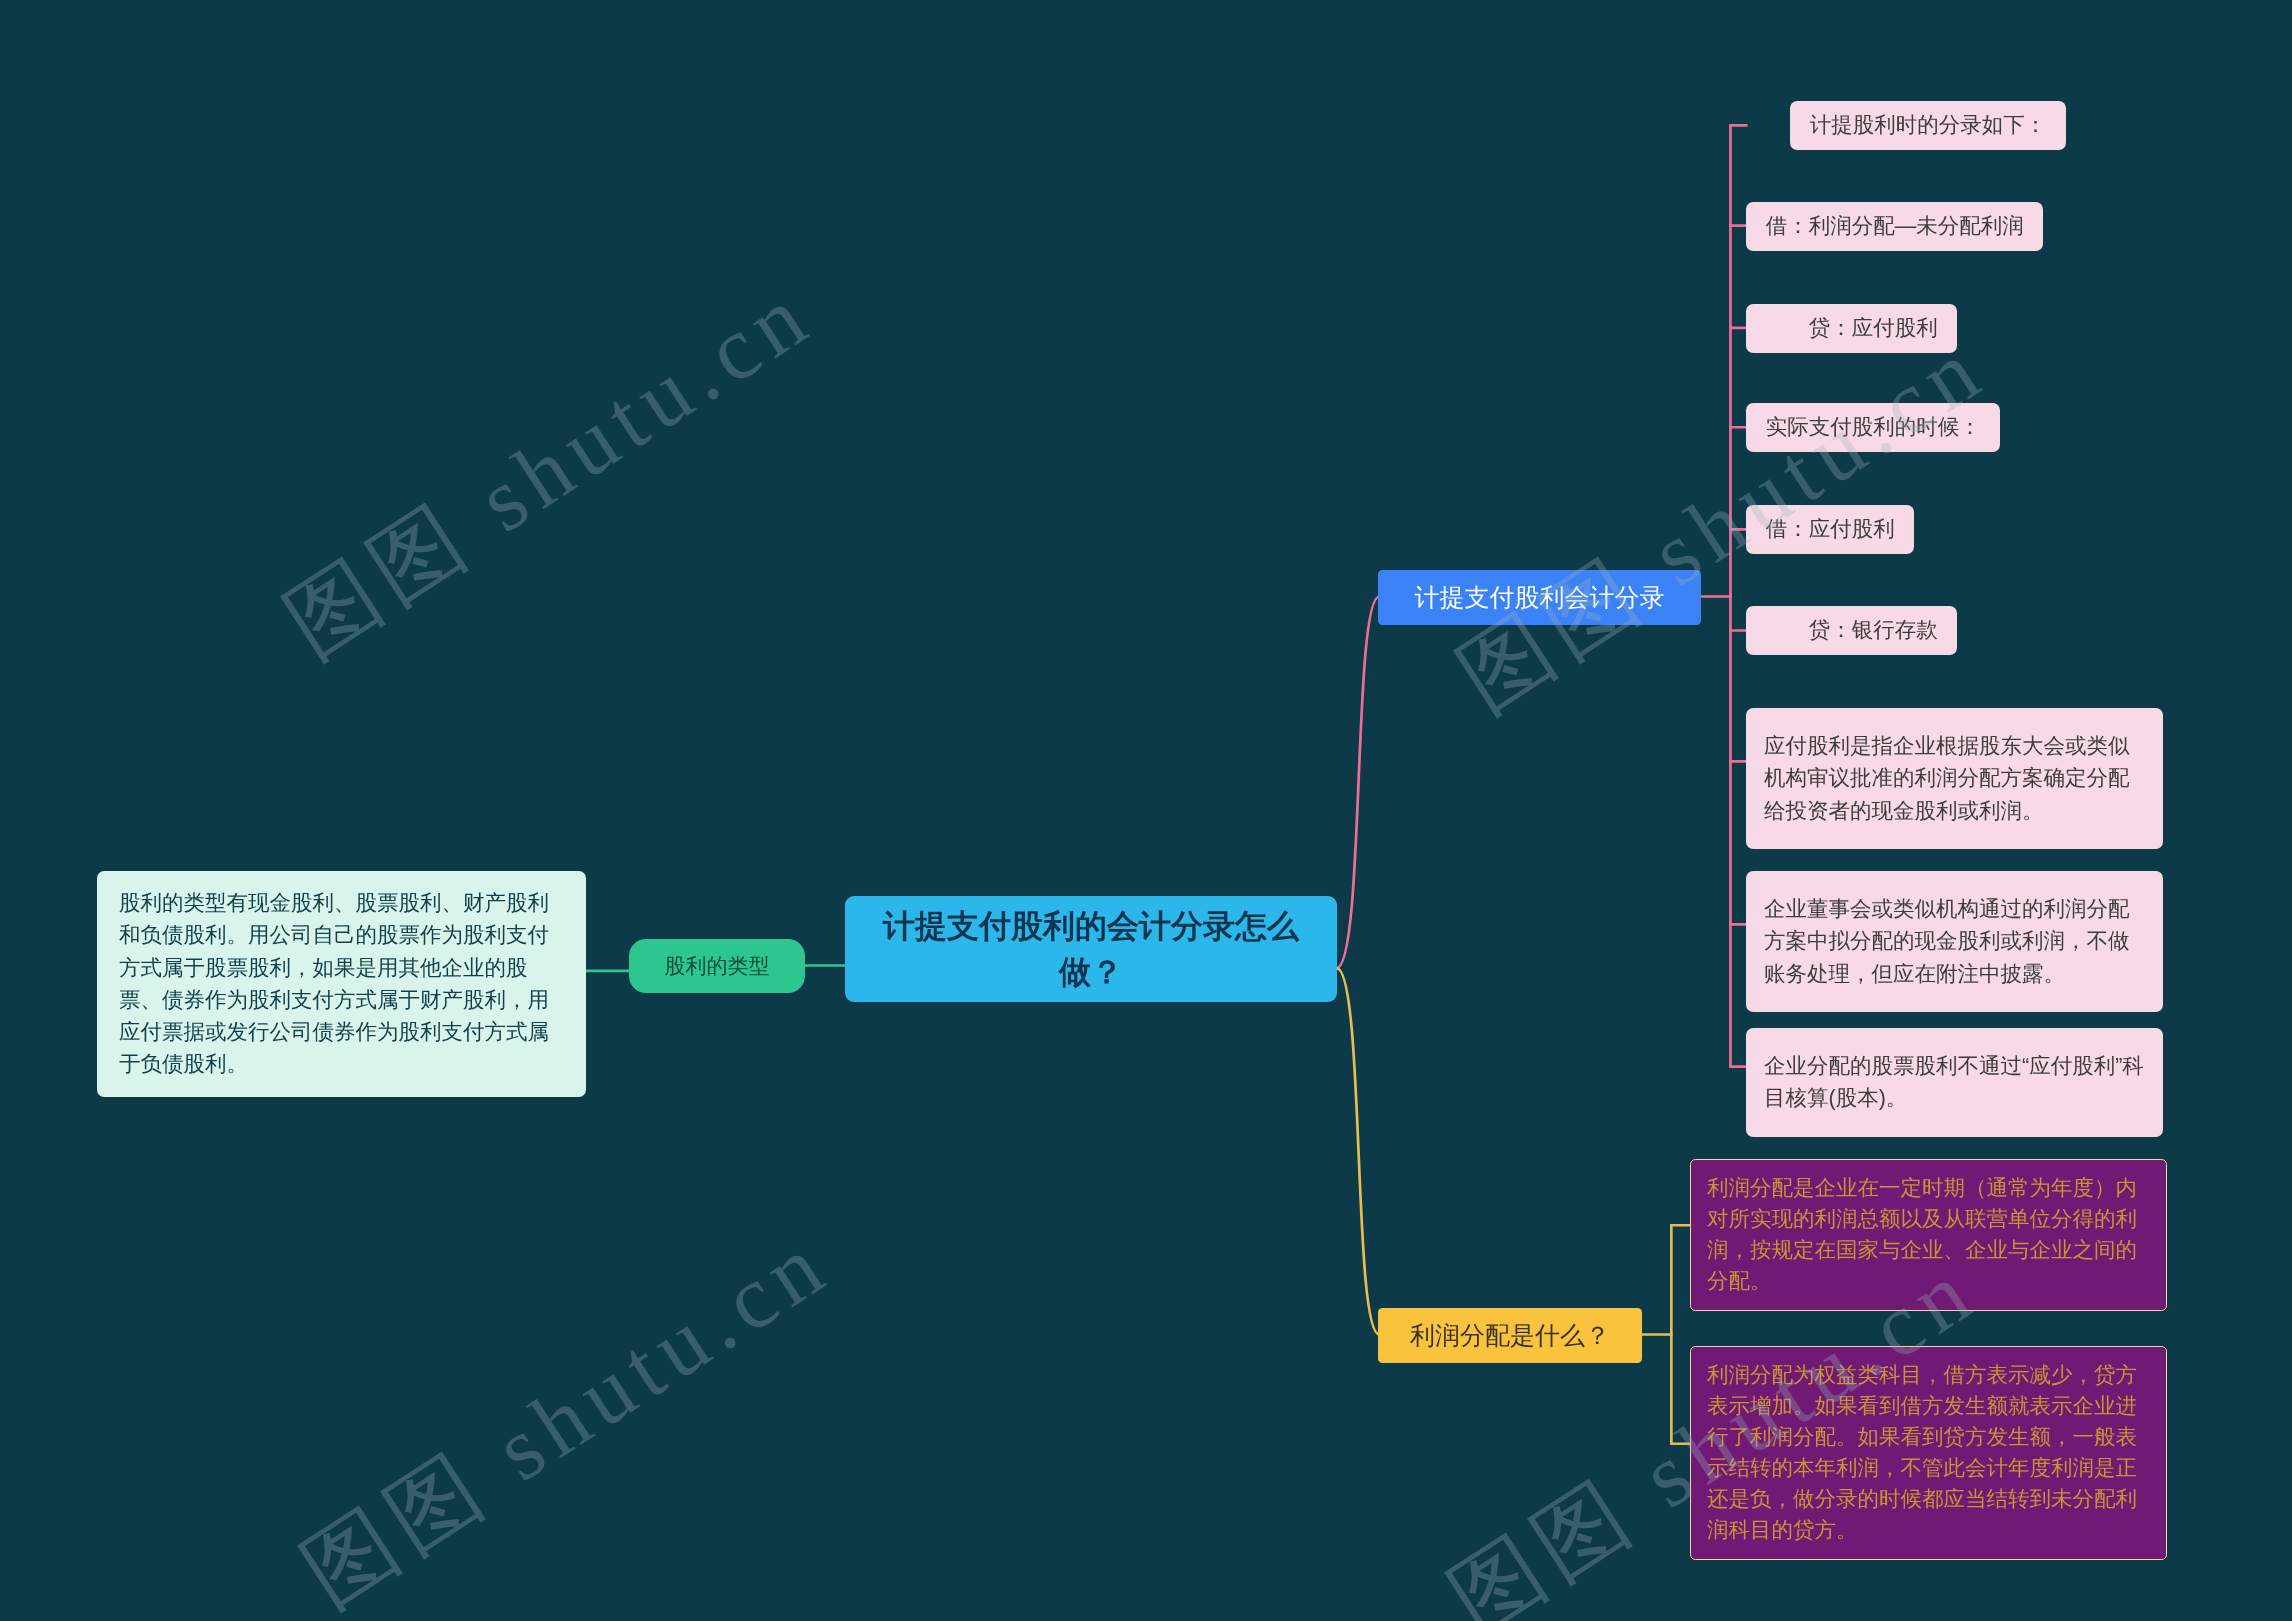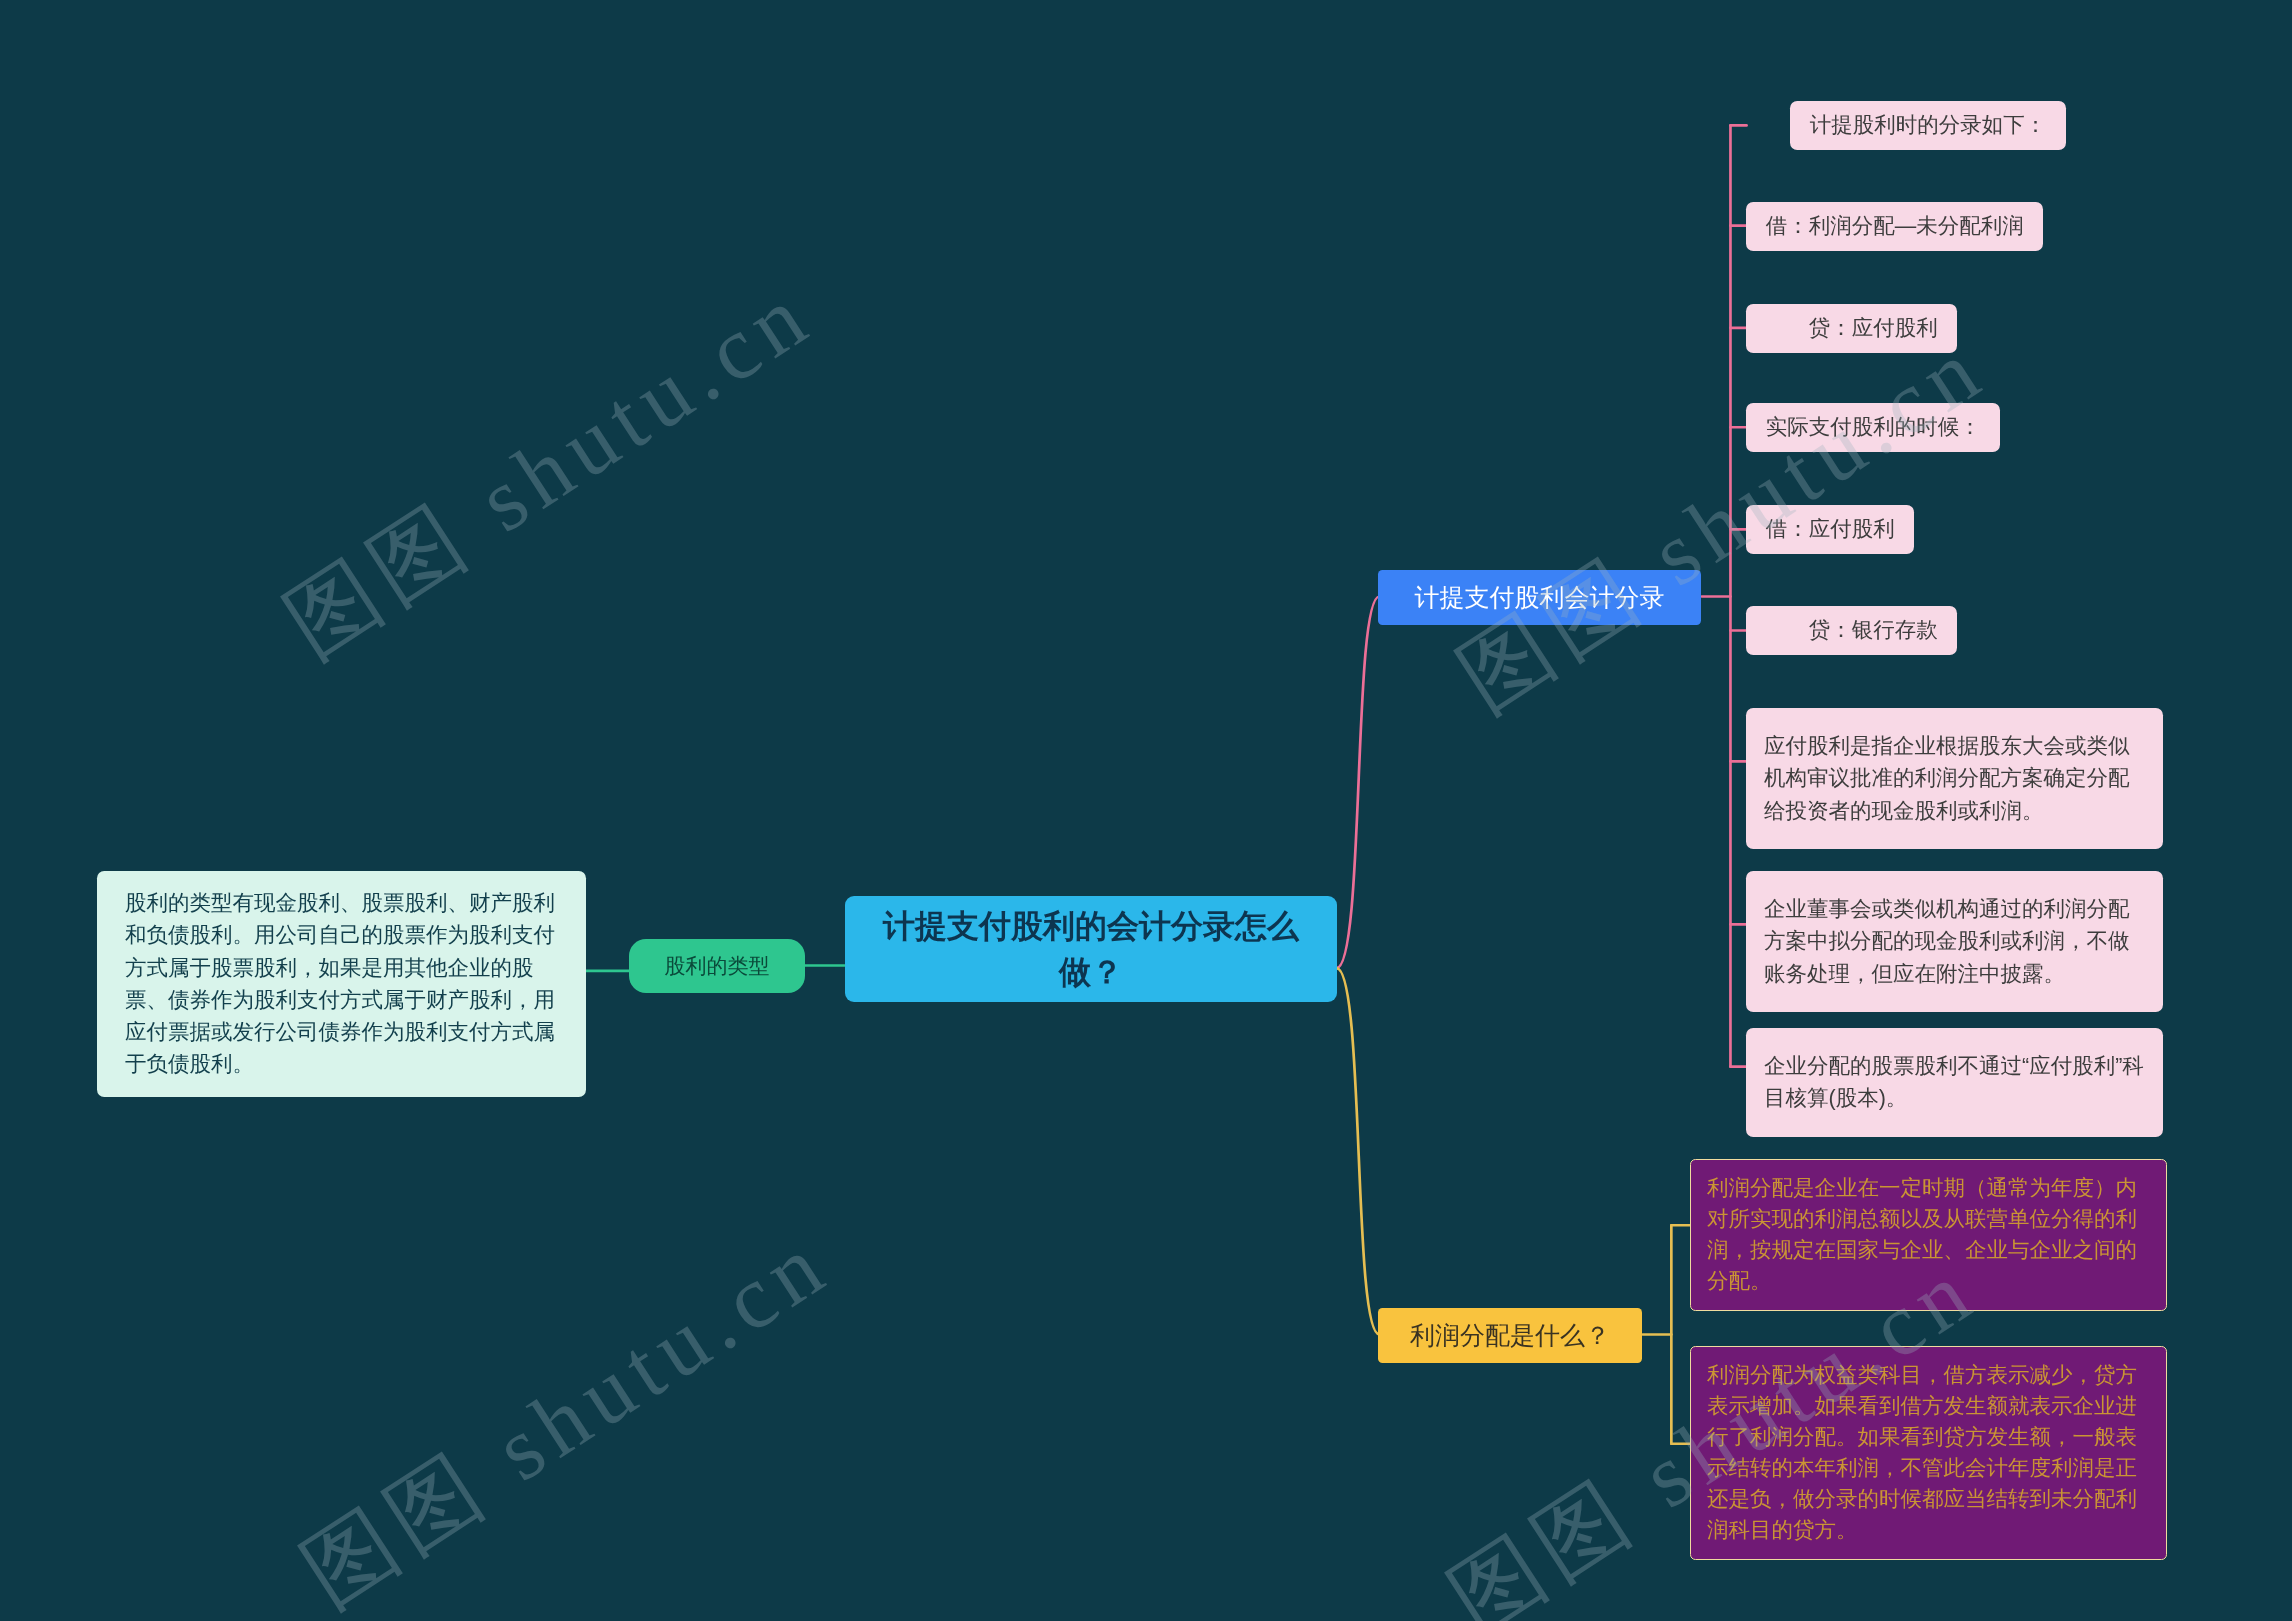--- a/index.html
+++ b/index.html
@@ -14,21 +14,21 @@
     display:flex;align-items:center;justify-content:center;text-align:center;
     color:#0d3550;font-size:32px;line-height:1.45;font-weight:bold;padding:0 30px;
   }
   .green-node{
     left:629px;top:939px;width:176px;height:54px;background:#2ec68f;border-radius:17px;
     display:flex;align-items:center;justify-content:center;
     color:#0a4a3a;font-size:21px;white-space:nowrap;
   }
   .mint-box{
     left:97px;top:871px;width:489px;background:#d9f4eb;border-radius:7.2px;
-    color:#123f4c;font-size:21.5px;line-height:1.5;padding:16px 28px;
+    color:#123f4c;font-size:21.5px;line-height:1.5;padding:16px 22px;
   }
   .pink-node{
     left:1378px;top:570px;width:323px;height:55px;background:#3b82f6;border-radius:4.5px;
     display:flex;align-items:center;justify-content:center;
     color:#ffffff;font-size:25px;white-space:nowrap;
   }
   .pink-leaf{
     left:1746px;background:#f8d9e6;border-radius:7.2px;color:#3d3d3d;font-size:21.5px;
   }
   .pink-small{height:49px;line-height:49px;padding:0 19.7px;white-space:pre;}

